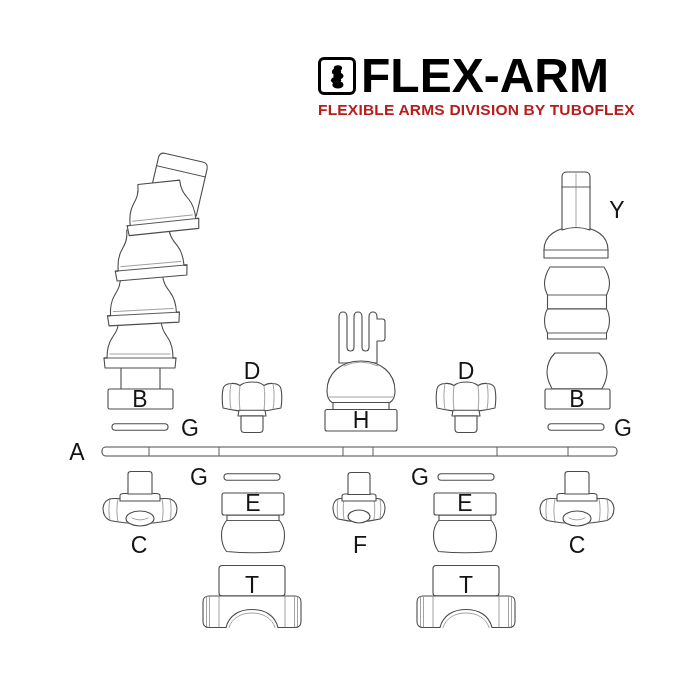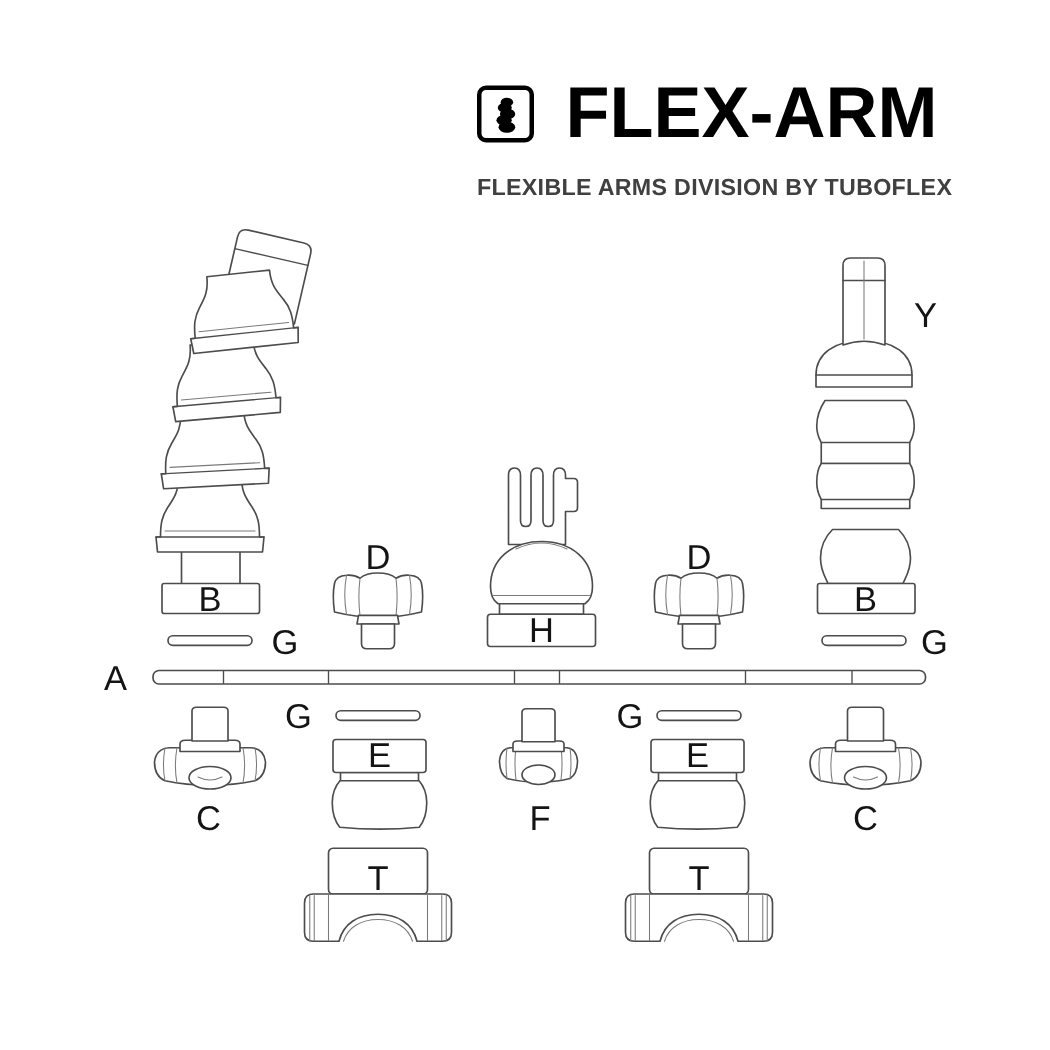--- a/index.html
+++ b/index.html
@@ -4,25 +4,25 @@
 <style>
   html,body{margin:0;padding:0;background:#fff;}
   .stage{position:relative;width:700px;height:700px;background:#ffffff;overflow:hidden;
          font-family:"Liberation Sans",sans-serif;}
   svg.diagram{position:absolute;left:0;top:0;}
   .outline{fill:#ffffff;stroke:#4c4c4c;stroke-width:1.1;stroke-linejoin:round;stroke-linecap:round;}
   .line{fill:none;stroke:#4c4c4c;stroke-width:0.9;stroke-linecap:round;}
   .thin{fill:none;stroke:#7a7a7a;stroke-width:0.7;stroke-linecap:round;}
   .lbl{font-family:"Liberation Sans",sans-serif;font-size:23px;fill:#141414;text-anchor:middle;}
   .logo{position:absolute;left:318px;top:56px;width:330px;}
-  .logo-row{display:flex;align-items:center;gap:21px;}
+  .logo-row{display:flex;align-items:center;gap:5px;}
   .logo-box{width:32px;height:32px;border:3px solid #000;border-radius:6px;
             display:flex;align-items:center;justify-content:center;background:#fff;}
   .logo-title{font-size:48px;font-weight:bold;color:#000;line-height:0.85;letter-spacing:0px;}
-  .logo-sub{font-size:15.5px;font-weight:bold;color:#404040;letter-spacing:0.2px;margin-top:20px;white-space:nowrap;}
+  .logo-sub{font-size:15.5px;font-weight:bold;color:#b91c1c;letter-spacing:0.2px;margin-top:4px;white-space:nowrap;}
 </style>
 </head>
 <body>
 
 <div class="stage">
 
   <svg class="diagram" width="700" height="700" viewBox="0 0 700 700">
     <defs>
       <g id="seg">
         <path class="outline" d="M-21 -50 C-21 -40 -24 -36 -28 -30 C-32 -24 -33 -19 -33 -10 L-36 -10 L-35 0 L35 0 L36 -10 L33 -10 C33 -19 32 -24 28 -30 C24 -36 21 -40 21 -50 Z"></path>

